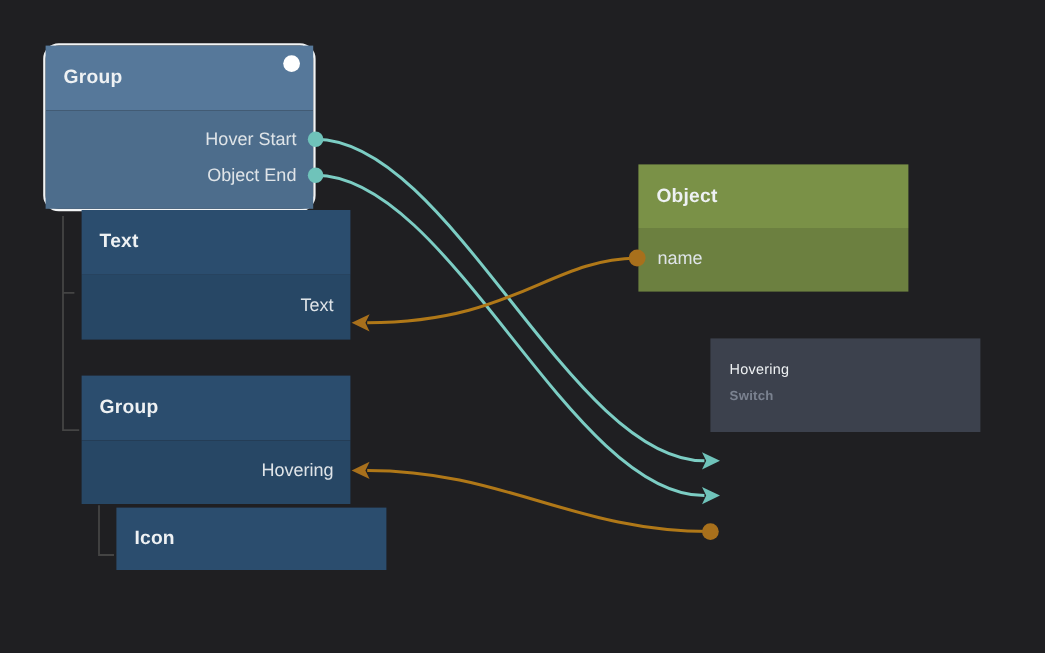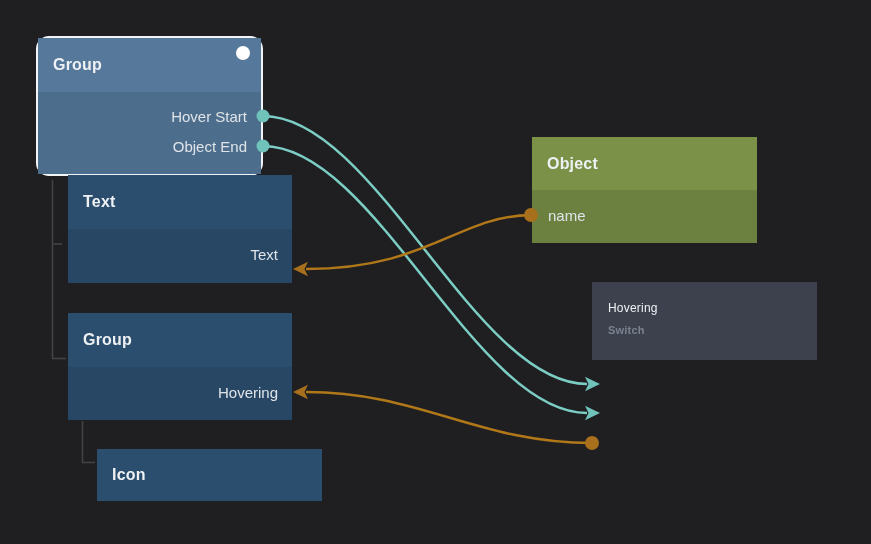--- a/index.html
+++ b/index.html
@@ -36,21 +36,21 @@
   #n1{left:68px;top:175px;width:224px;height:126px;}
   #n1 .hdr{height:54px;background:var(--blue-header);}
   #n1 .nbody{height:54px;background:var(--blue-body);padding-top:10px;}
 
   
   #n2{left:68px;top:313px;width:224px;height:107px;}
   #n2 .hdr{height:54px;background:var(--blue-header);}
   #n2 .nbody{height:53px;background:var(--blue-body);padding-top:10px;}
 
   
-  #n3{left:97px;top:449px;width:225px;height:52px;}
+  #n3{left:97px;top:423px;width:225px;height:52px;}
   #n3 .hdr{height:52px;background:var(--blue-header);}
 
   
   #n4{left:532px;top:137px;width:225px;height:106px;}
   #n4 .hdr{height:53px;background:var(--green-header);}
   #n4 .nbody{height:53px;background:var(--green-body);padding-top:10px;}
 
   
   #n5{left:592px;top:282px;width:225px;height:188px;}
   #n5 .hdr{height:78px;background:var(--gray-header);display:block;padding:15px 0 0 16px;}

